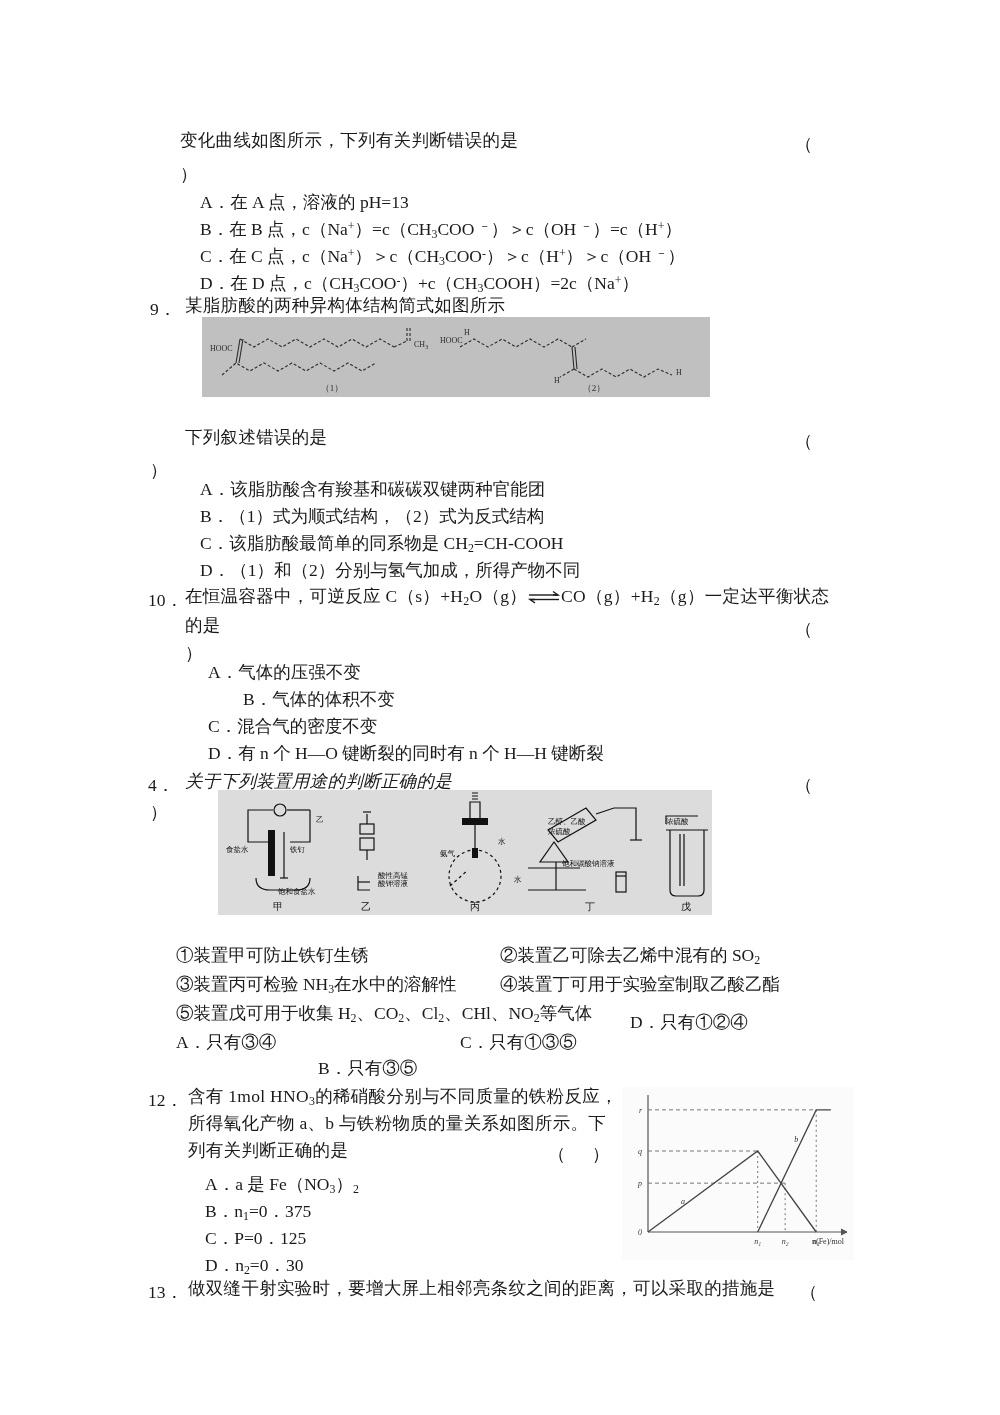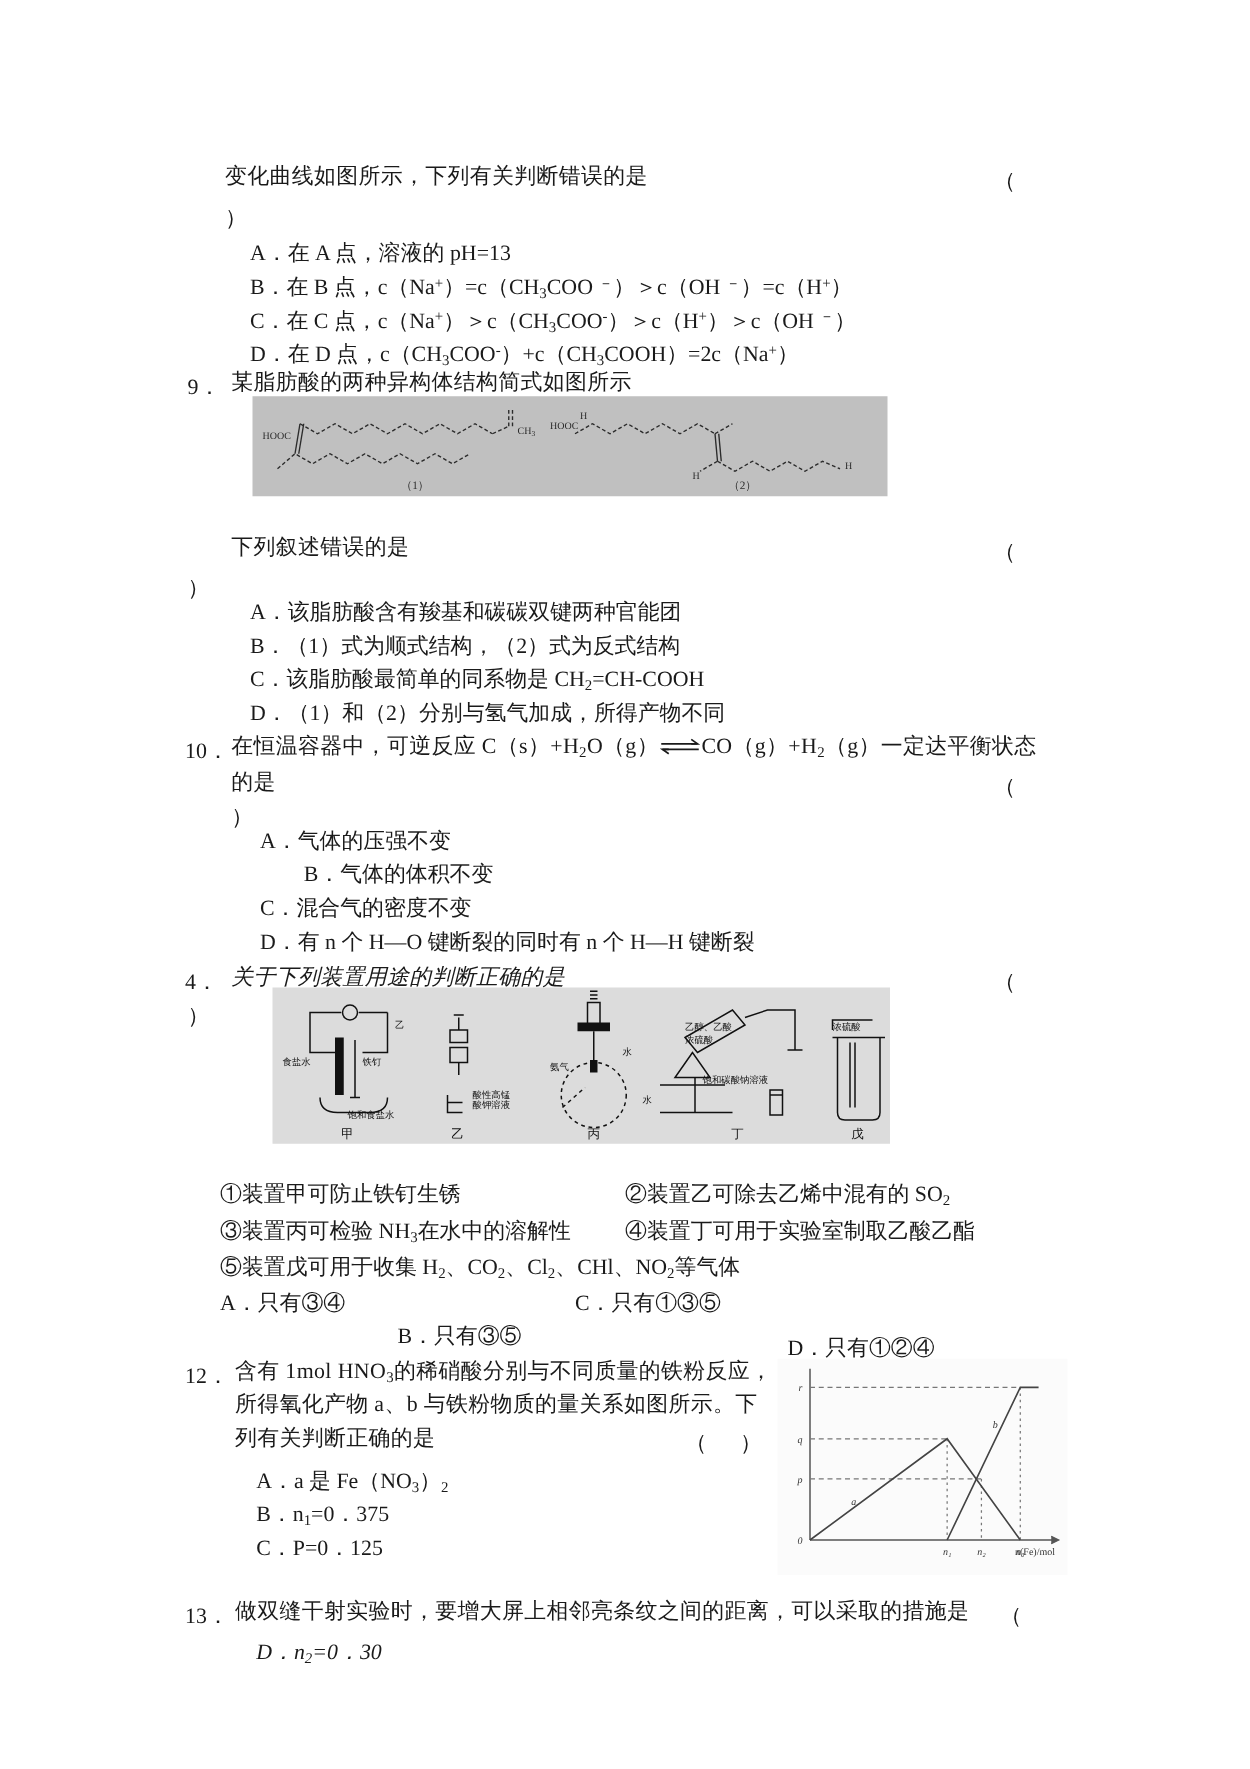--- a/index.html
+++ b/index.html
@@ -273,21 +273,21 @@
 
   <div class="opt" style="left:176px; top:1030px;">
     <span>A．</span><span>只有③④</span>
   </div>
   <div class="opt" style="left:318px; top:1056px;">
     <span>B．</span><span>只有③⑤</span>
   </div>
   <div class="opt" style="left:460px; top:1030px;">
     <span>C．</span><span>只有①③⑤</span>
   </div>
-  <div class="opt" style="left:630px; top:1066px;">
+  <div class="opt" style="left:630px; top:1010px;">
     <span>D．</span><span>只有①②④</span>
   </div>
 
   <div class="q-num" style="left:148px; top:1088px;">12．</div>
   <div class="line" style="left:188px; top:1088px;">
     <span>含有 1mol HNO</span><sub>3</sub><span>的稀硝酸分别与不同质量的铁粉反应，</span>
   </div>
   <div class="line" style="left:188px; top:1115px;">所得氧化产物 a、b 与铁粉物质的量关系如图所示。下</div>
   <div class="line" style="left:188px; top:1142px;">列有关判断正确的是</div>
   <div class="paren" style="left:548px; top:1142px;">（</div>
@@ -295,21 +295,21 @@
 
   <div class="opt" style="left:205px; top:1172px;">
     <span>A．</span><span>a 是 Fe（NO</span><sub>3</sub><span>）</span><sub>2</sub>
   </div>
   <div class="opt" style="left:205px; top:1199px;">
     <span>B．</span><span>n</span><sub>1</sub><span>=0．375</span>
   </div>
   <div class="opt" style="left:205px; top:1226px;">
     <span>C．</span><span>P=0．125</span>
   </div>
-  <div class="opt" style="left:205px; top:1309px;font-style:italic;">
+  <div class="opt" style="left:205px; top:1253px;">
     <span>D．</span><span>n</span><sub>2</sub><span>=0．30</span>
   </div>
 
   <div class="graphbox" style="left:622px; top:1087px; width:232px; height:173px;">
     <svg id="chart-svg" class="figcanvas" viewBox="0 0 232 173" preserveAspectRatio="none">
         <g>
           <line x1="26" y1="8" x2="26" y2="145" stroke="#555" stroke-width="1.2"></line>
           <line x1="26" y1="145" x2="224" y2="145" stroke="#555" stroke-width="1.2"></line>
           <polyline points="219,142 225,145 219,148" fill="#555" stroke="#555" stroke-width="1"></polyline>
           <line x1="26" y1="22.857142857142875" x2="194.22857142857143" y2="22.857142857142875" stroke="#777" stroke-width="1" stroke-dasharray="4 3"></line>

